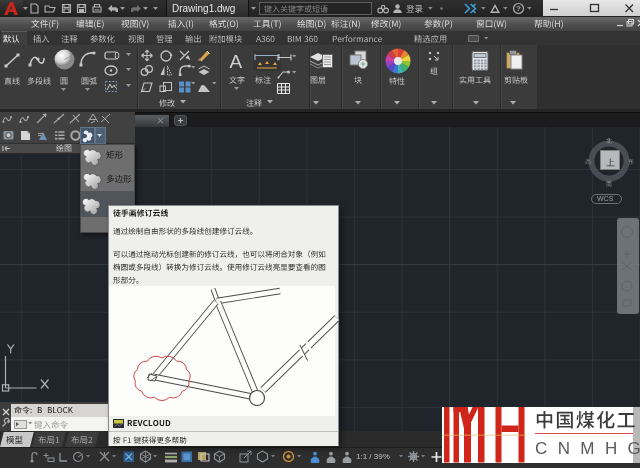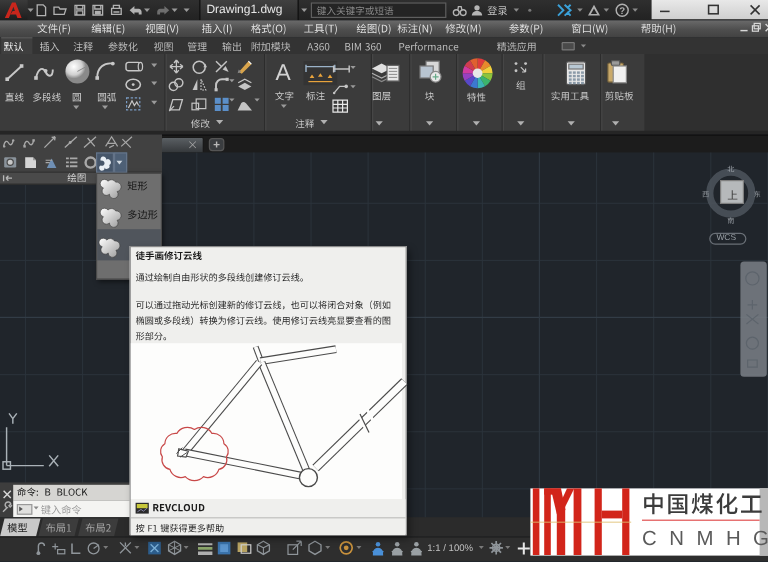--- a/index.html
+++ b/index.html
@@ -729,21 +729,21 @@
     <path d="M2.2 11.5C2.2 7.5 4 6 6 6s3.8 1.5 3.8 5.5z M4 7L1.5 9M8 7l2.5 2" fill="#4a90d8" stroke="#4a90d8"></path>
   </svg>
 <svg class="i" style="left:325px;top:451px" width="12" height="12" viewBox="0 0 12 12">
     <circle cx="6" cy="2.6" r="1.9" fill="#9aa0a4"></circle>
     <path d="M2.2 11.5C2.2 7.5 4 6 6 6s3.8 1.5 3.8 5.5z M4 7L1.5 9M8 7l2.5 2" fill="#9aa0a4" stroke="#9aa0a4"></path>
   </svg>
 <svg class="i" style="left:341px;top:451px" width="12" height="12" viewBox="0 0 12 12">
     <circle cx="6" cy="2.6" r="1.9" fill="#9aa0a4"></circle>
     <path d="M2.2 11.5C2.2 7.5 4 6 6 6s3.8 1.5 3.8 5.5z M4 7L1.5 9M8 7l2.5 2" fill="#9aa0a4" stroke="#9aa0a4"></path>
   </svg>
-<div style="left:356px;top:452px;width:45px;height:10px;color:#c0c0c0;font-size:8px;font-family:'Liberation Sans',sans-serif">1:1 / 100%</div>
+<div style="left:356px;top:452px;width:45px;height:10px;color:#c0c0c0;font-size:8px;font-family:'Liberation Sans',sans-serif">1:1 / 39%</div>
 <svg class="i" style="left:399px;top:455px" width="5" height="4" viewBox="0 0 5 4">
     <path d="M0 0h4.2l-2.1 2.6z" fill="#7a7a7a"></path>
   </svg>
 <svg class="i" style="left:407px;top:450px" width="13" height="13" viewBox="0 0 13 13">
     <circle cx="6.5" cy="6.5" r="3" fill="none" stroke="#8f959a" stroke-width="1.2"></circle>
     <g stroke="#8f959a" stroke-width="1.4">
       <path d="M6.5 6.5 L12.1 6.5"></path>
       <path d="M6.5 6.5 L10.5 10.5"></path>
       <path d="M6.5 6.5 L6.5 12.1"></path>
       <path d="M6.5 6.5 L2.5 10.5"></path>

